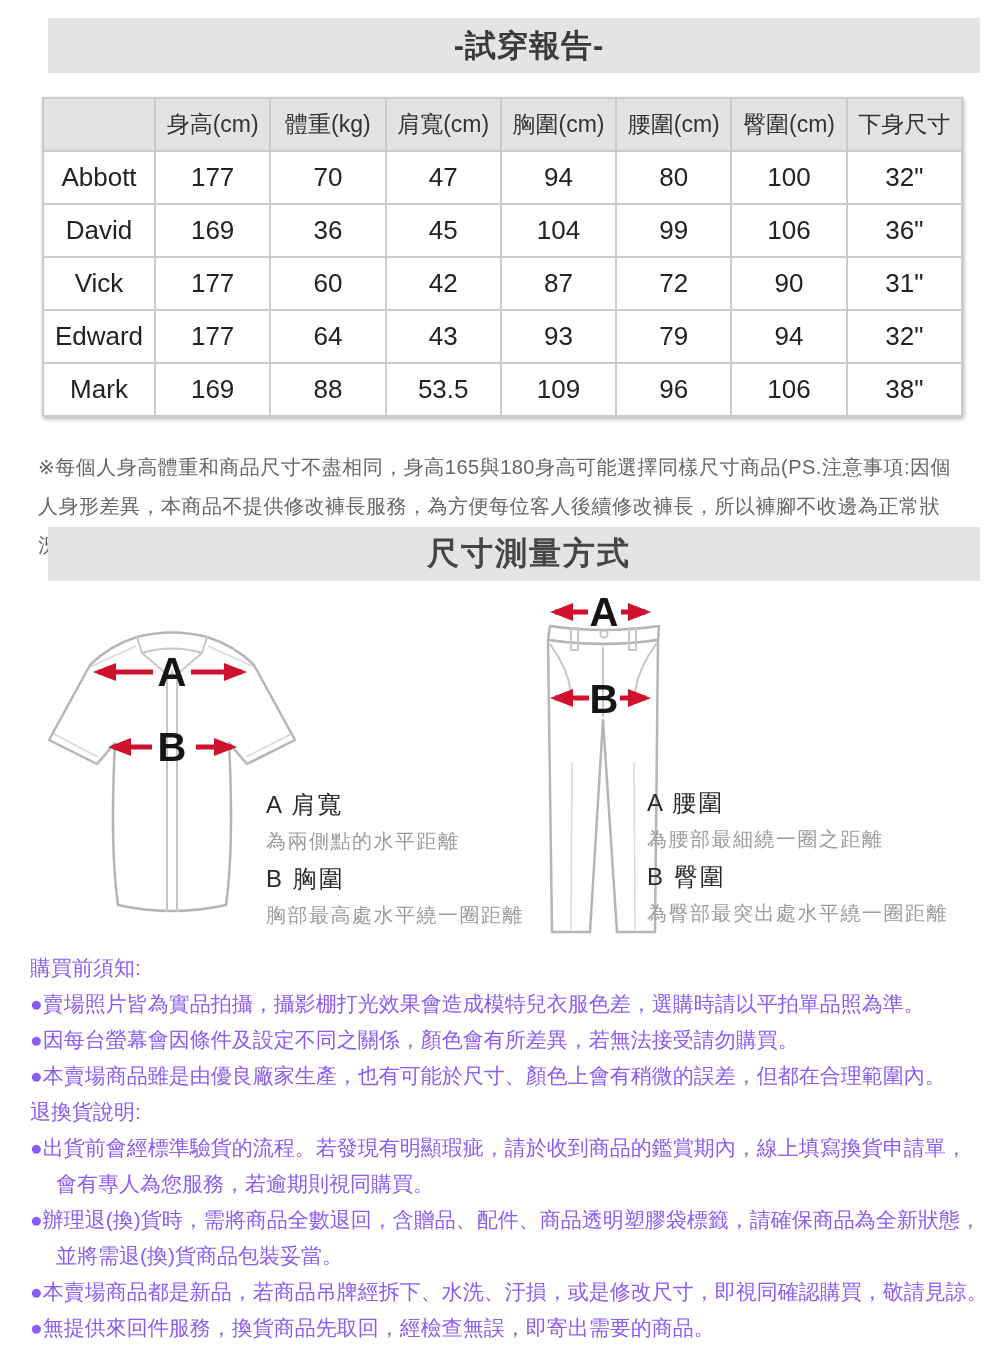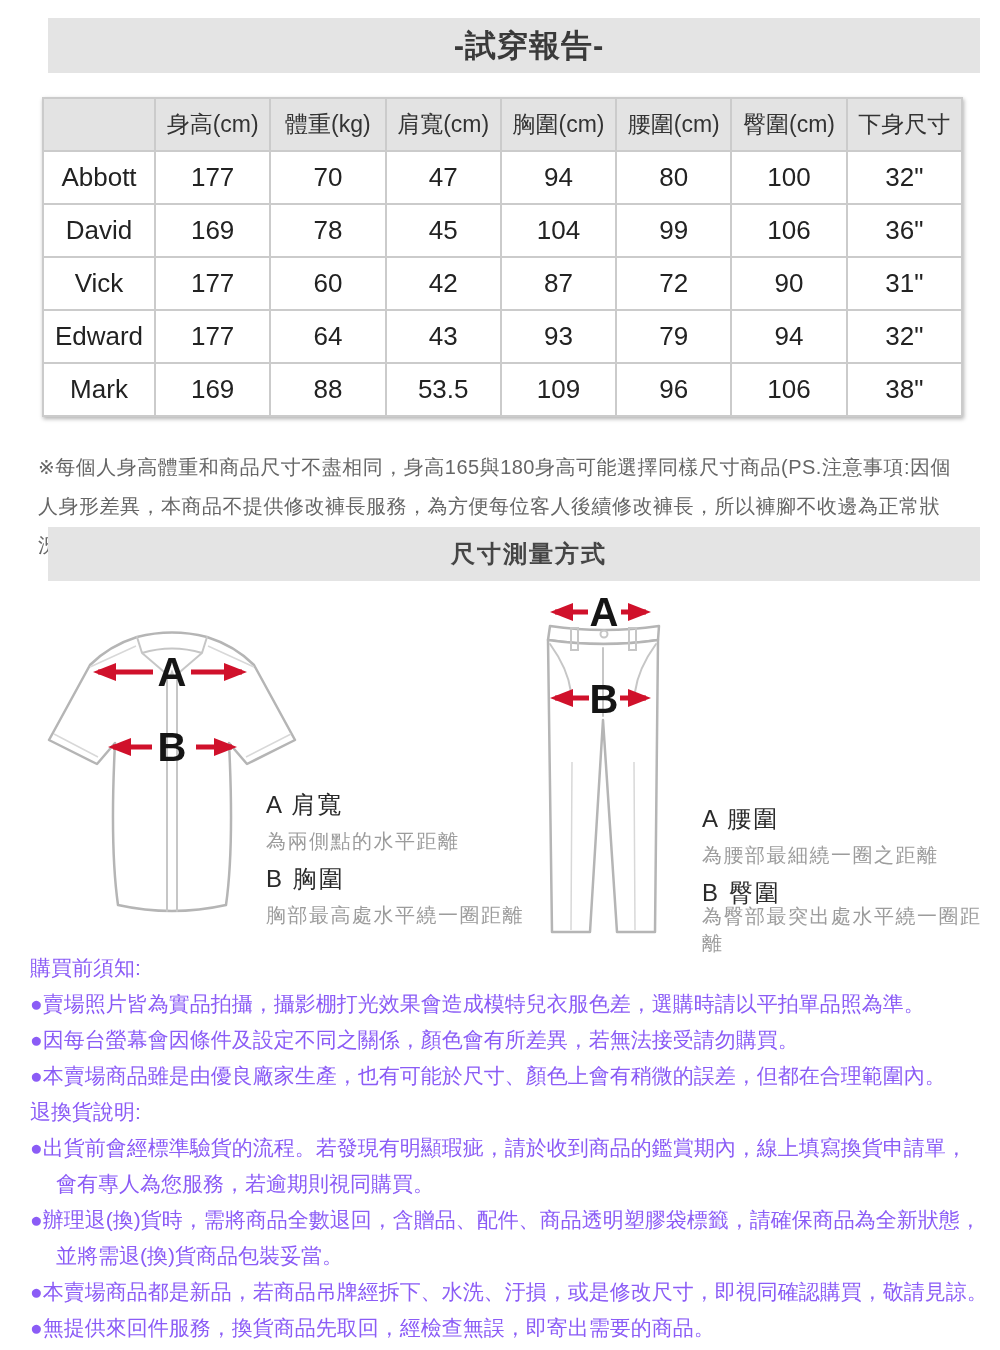--- a/index.html
+++ b/index.html
@@ -4,42 +4,42 @@
 <style>
   html,body{margin:0;padding:0;background:#ffffff;}
   body{width:1000px;height:1350px;overflow:hidden;
        font-family:"Liberation Sans","DejaVu Sans",sans-serif;}
   .page{position:relative;width:1000px;height:1350px;background:#fff;}
 
   
   .gray-bar{position:absolute;left:48px;width:902px;background:#e4e4e4;
             display:flex;align-items:center;justify-content:center;padding-left:30px;}
   .bar-report{top:18px;height:55px;font-size:31px;font-weight:600;color:#3a3a3a;letter-spacing:1px;}
-  .bar-measure{top:527px;height:54px;font-size:24px;font-weight:700;color:#454545;letter-spacing:2px;}
+  .bar-measure{top:527px;height:54px;font-size:32px;font-weight:700;color:#454545;letter-spacing:2px;}
 
   
   table.fit{position:absolute;left:42px;top:97px;width:921px;border-collapse:collapse;
             table-layout:fixed;background:#fff;box-shadow:1px 2px 4px rgba(0,0,0,0.30);}
   table.fit th,table.fit td{border:2px solid #cbcbcb;height:51px;text-align:center;
             vertical-align:middle;padding:0;overflow:hidden;}
   table.fit th{background:#e3e3e3;font-weight:400;font-size:23px;color:#333;}
   table.fit td{font-size:26px;color:#222;}
 
   
   .table-note{position:absolute;left:38px;top:448px;width:950px;font-size:20px;color:#666;
               line-height:39px;white-space:pre-wrap;letter-spacing:0.5px;}
 
   
   .diagram{position:absolute;}
   .labels{position:absolute;}
   .m-line{height:37px;display:flex;align-items:center;}
   .m-title{font-size:24px;font-weight:400;color:#2a2a2a;letter-spacing:2px;}
   .m-desc{font-size:20px;color:#9c9c9c;letter-spacing:1.5px;}
   .shirt-labels{left:266px;top:786px;}
-  .pants-labels{left:702px;top:784px;margin-top:16px;}
+  .pants-labels{left:647px;top:784px;}
 
   .garment{fill:#ffffff;stroke:#b5b5b5;stroke-width:2.5;stroke-linejoin:round;}
   .detail{fill:none;stroke:#c6c6c6;stroke-width:2;stroke-linecap:round;}
   .detail-light{fill:none;stroke:#d8d8d8;stroke-width:1.5;}
   .arrow{stroke:#d0112b;stroke-width:5;}
   .marker-letter{font-size:40px;font-weight:800;fill:#151515;text-anchor:middle;
                  font-family:"Liberation Sans","DejaVu Sans",sans-serif;}
 
   
   .notices{position:absolute;left:30px;top:950px;width:960px;font-size:21px;color:#8b5cf6;
@@ -84,21 +84,21 @@
       <td>70</td>
       <td>47</td>
       <td>94</td>
       <td>80</td>
       <td>100</td>
       <td>32"</td>
     </tr>
     <tr>
       <td>David</td>
       <td>169</td>
-      <td>78</td>
+      <td>36</td>
       <td>45</td>
       <td>104</td>
       <td>99</td>
       <td>106</td>
       <td>36"</td>
     </tr>
     <tr>
       <td>Vick</td>
       <td>177</td>
       <td>60</td>

